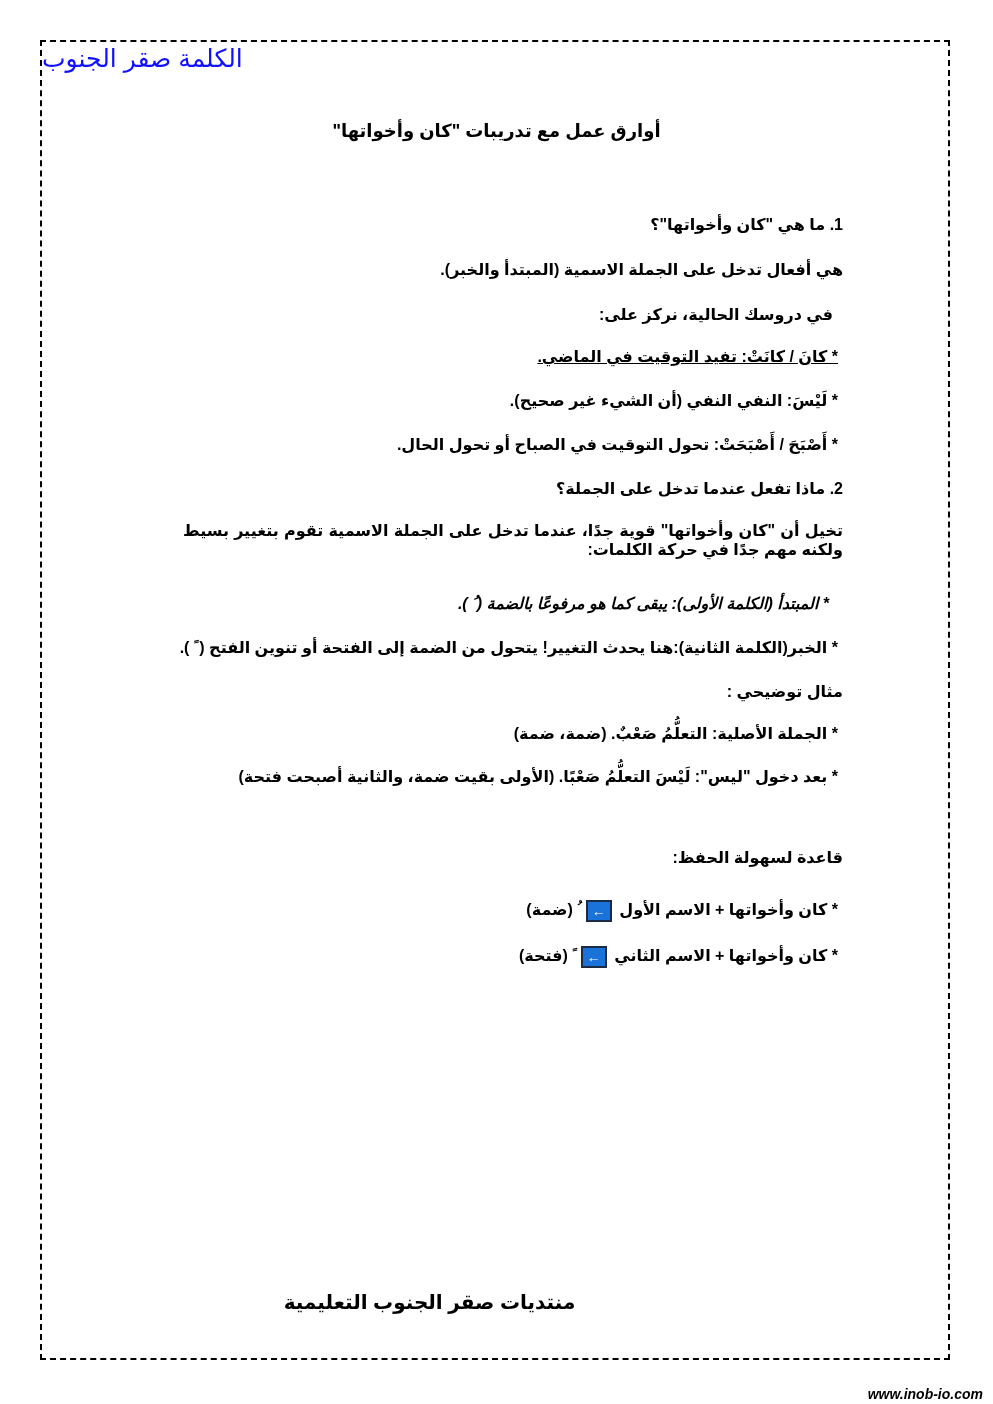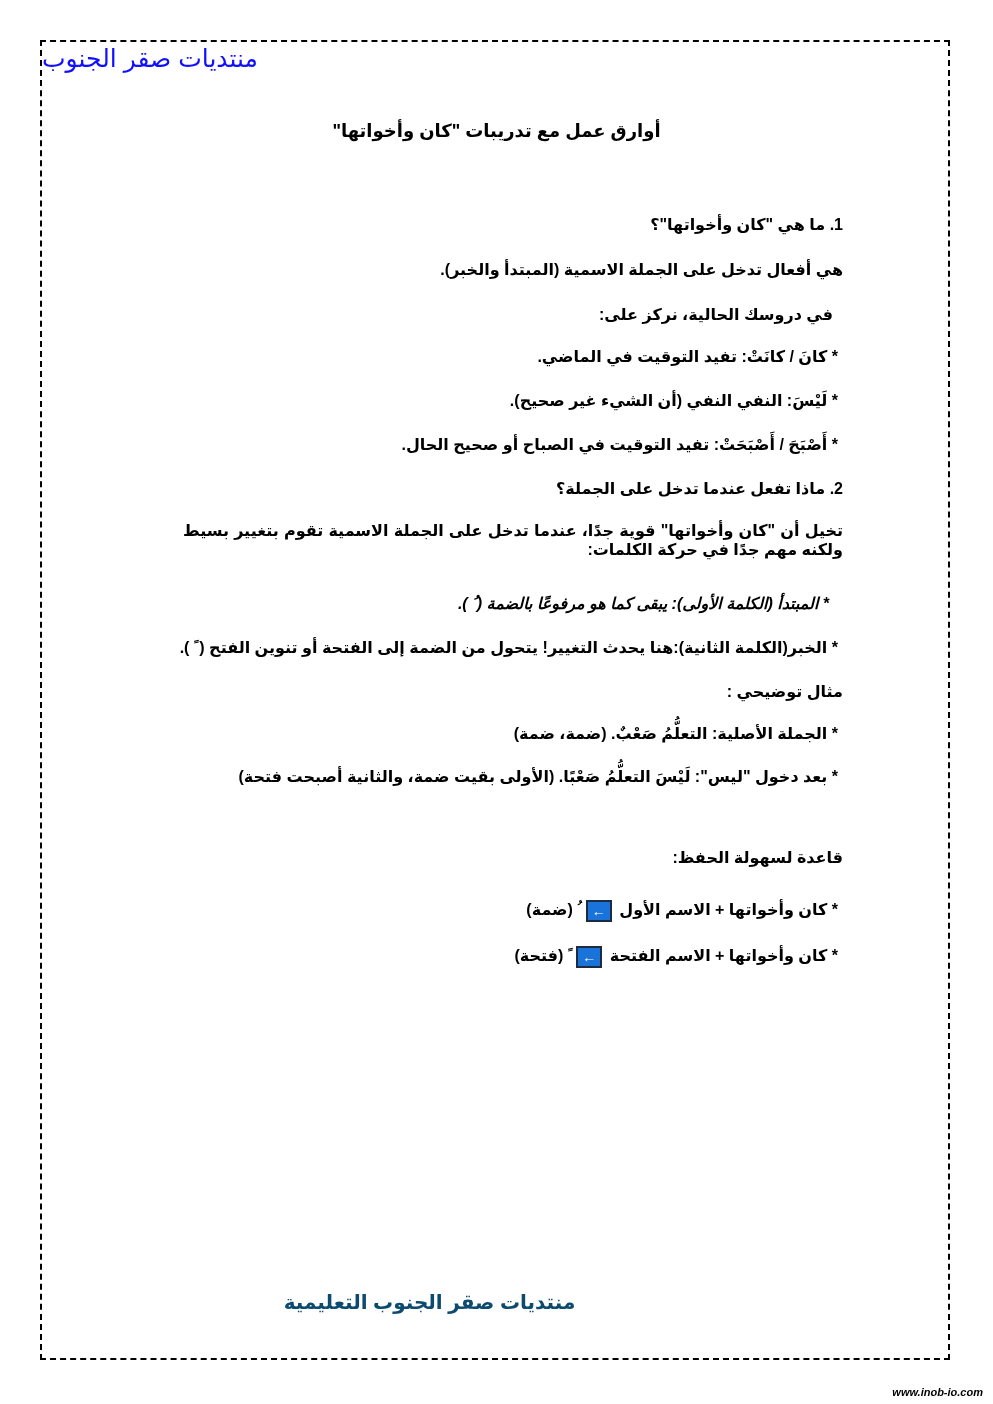--- a/index.html
+++ b/index.html
@@ -3,55 +3,55 @@
   <meta charset="utf-8">
   <style>
     html, body { margin: 0; padding: 0; background: #ffffff; }
     body { width: 993px; height: 1404px; position: relative; overflow: hidden; font-family: "Liberation Sans", "DejaVu Sans", sans-serif; }
     .frame { position: absolute; left: 40px; top: 40px; width: 910px; height: 1320px; border: 2px dashed #000; box-sizing: border-box; }
     .brand { position: absolute; left: 42px; top: 44px; font-size: 25px; color: #1010ff; direction: rtl; font-weight: normal; }
     .title { position: absolute; left: 0; width: 993px; top: 120px; text-align: center; font-size: 18px; font-weight: bold; direction: rtl; color: #000; }
     .line { position: absolute; right: 150px; font-size: 16px; font-weight: bold; direction: rtl; text-align: right; color: #000; white-space: nowrap; }
     .para { position: absolute; right: 150px; width: 660px; font-size: 16px; font-weight: bold; direction: rtl; text-align: justify; line-height: 19px; color: #000; }
     .arrow-box { display: inline-block; width: 22px; height: 18px; background: #1a73d9; border: 2px solid #1c2a44; color: #fff; font-size: 14px; line-height: 18px; text-align: center; vertical-align: middle; margin: 0 3px; box-sizing: content-box; }
-    .footer { position: absolute; left: 0; width: 859px; top: 1290px; text-align: center; font-size: 20px; font-weight: bold; direction: rtl; color: #0c4a6e; }
-    .url { position: absolute; right: 10px; top: 1386px; font-size: 11px; font-weight: bold; font-style: italic; color: #000; }
+    .footer { position: absolute; left: 0; width: 859px; top: 1290px; text-align: center; font-size: 20px; font-weight: bold; direction: rtl; color: #000000; }
+    .url { position: absolute; right: 10px; top: 1386px; font-size: 14px; font-weight: bold; font-style: italic; color: #000; }
   </style>
 </head>
 <body>
 
 <div class="frame"></div>
 
-<div class="brand">منتديات صقر الجنوب</div>
+<div class="brand">الكلمة صقر الجنوب</div>
 <div class="title">أوارق عمل مع تدريبات "كان وأخواتها"</div>
 
 <div class="line" style="top:215px;">1. ما هي "كان وأخواتها"؟</div>
 <div class="line" style="top:260px;">هي أفعال تدخل على الجملة الاسمية (المبتدأ والخبر).</div>
 <div class="line" style="top:305px; right:160px;">في دروسك الحالية، نركز على:</div>
-<div class="line" style="top:347px; right:155px;">* كانَ / كانَتْ: تفيد التوقيت في الماضي.</div>
+<div class="line" style="top:347px; right:155px;text-decoration:underline;">* كانَ / كانَتْ: تفيد التوقيت في الماضي.</div>
 <div class="line" style="top:391px; right:155px;">* لَيْسَ: النفي النفي (أن الشيء غير صحيح).</div>
-<div class="line" style="top:435px; right:155px;">* أَصْبَحَ / أَصْبَحَتْ: تفيد التوقيت في الصباح أو صحيح الحال.</div>
+<div class="line" style="top:435px; right:155px;">* أَصْبَحَ / أَصْبَحَتْ: تحول التوقيت في الصباح أو تحول الحال.</div>
 
 <div class="line" style="top:479px;margin-left:40px;">2. ماذا تفعل عندما تدخل على الجملة؟</div>
 <div class="para" style="top:521px;">تخيل أن "كان وأخواتها" قوية جدًا، عندما تدخل على الجملة الاسمية تقوم بتغيير بسيط ولكنه مهم جدًا في حركة الكلمات:</div>
 <div class="line" style="top:594px; right:164px;font-style:italic;">* المبتدأ (الكلمة الأولى): يبقى كما هو مرفوعًا بالضمة ( ُ ).</div>
 <div class="line" style="top:638px; right:155px;margin-left:13px;">* الخبر(الكلمة الثانية):هنا يحدث التغيير! يتحول من الضمة إلى الفتحة أو تنوين الفتح ( ً ).</div>
 <div class="line" style="top:682px;">مثال توضيحي :</div>
 <div class="line" style="top:724px; right:155px;">* الجملة الأصلية: التعلُّمُ صَعْبٌ. (ضمة، ضمة)</div>
 <div class="line" style="top:767px; right:155px;">* بعد دخول "ليس": لَيْسَ التعلُّمُ صَعْبًا. (الأولى بقيت ضمة، والثانية أصبحت فتحة)</div>
 
 <div class="line" style="top:848px;">قاعدة لسهولة الحفظ:</div>
 
 <div class="line" style="top:900px; right:155px;">
   <span>* كان وأخواتها + الاسم الأول</span>
   <span class="arrow-box">←</span>
   <span>ُ</span>
   <span>(ضمة)</span>
 </div>
 <div class="line" style="top:946px; right:155px;">
-  <span>* كان وأخواتها + الاسم الفتحة</span>
+  <span>* كان وأخواتها + الاسم الثاني</span>
   <span class="arrow-box">←</span>
   <span>ً</span>
   <span>(فتحة)</span>
 </div>
 
 <div class="footer">منتديات صقر الجنوب التعليمية</div>
 <div class="url">www.inob-io.com</div>
 
 </body></html>

